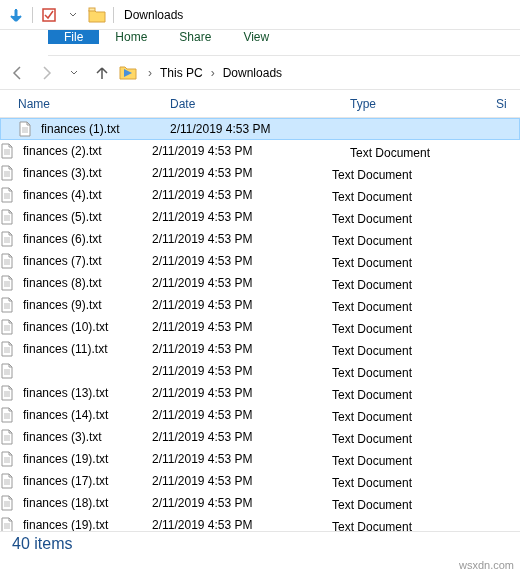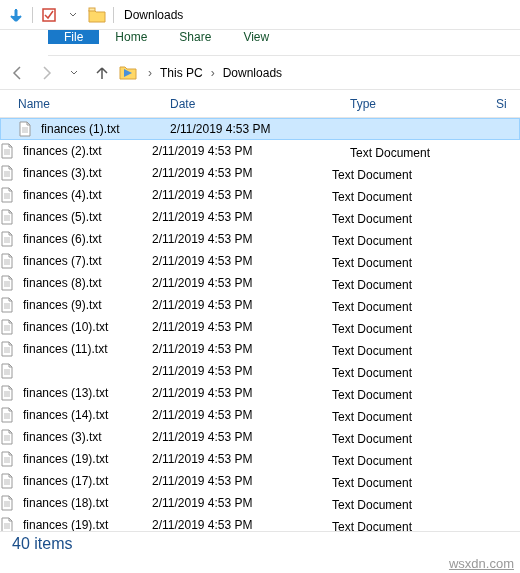--- a/index.html
+++ b/index.html
@@ -24,21 +24,21 @@
     .col-type { flex: 1; }
     .col-size { width: 24px; text-align: left; }
     .file-list { overflow: hidden; }
     .row { display: flex; align-items: center; height: 22px; }
     .row.selected { background: #cce8ff; border: 1px solid #99d1ff; padding-left: 17px; }
     .row .fname { width: 152px; display: flex; align-items: center; gap: 9px; white-space: nowrap; }
     .row .fdate { width: 180px; color: #000; }
     .row .ftype { flex: 1; color: #000; margin-top: 48px; }
     .file-ico { width: 14px; height: 16px; flex-shrink: 0; }
     .statusbar { position: absolute; bottom: 18px; left: 0; right: 0; height: 24px; display: flex; align-items: center; padding-left: 12px; color: #1a4e8a; border-top: 1px solid #e5e5e5; background: #fff; font-size: 16px; }
-    .watermark { position: absolute; right: 6px; bottom: 2px; font-size: 13px; color: #999; text-decoration: underline; }
+    .watermark { position: absolute; right: 6px; bottom: 2px; font-size: 11px; color: #999; }
     svg { display: block; }
   </style>
 </head>
 <body>
 
 <div class="titlebar">
   <div class="tb-icon">
     <svg width="14" height="14" viewBox="0 0 14 14">
         <path d="M7 1 L7 10 M7 13 L2 8 M7 13 L12 8 M7 13 L7 9" stroke="#2b8fd9" stroke-width="2" fill="none"></path>
         <path d="M7 2 L7 10" stroke="#2b8fd9" stroke-width="3"></path>

